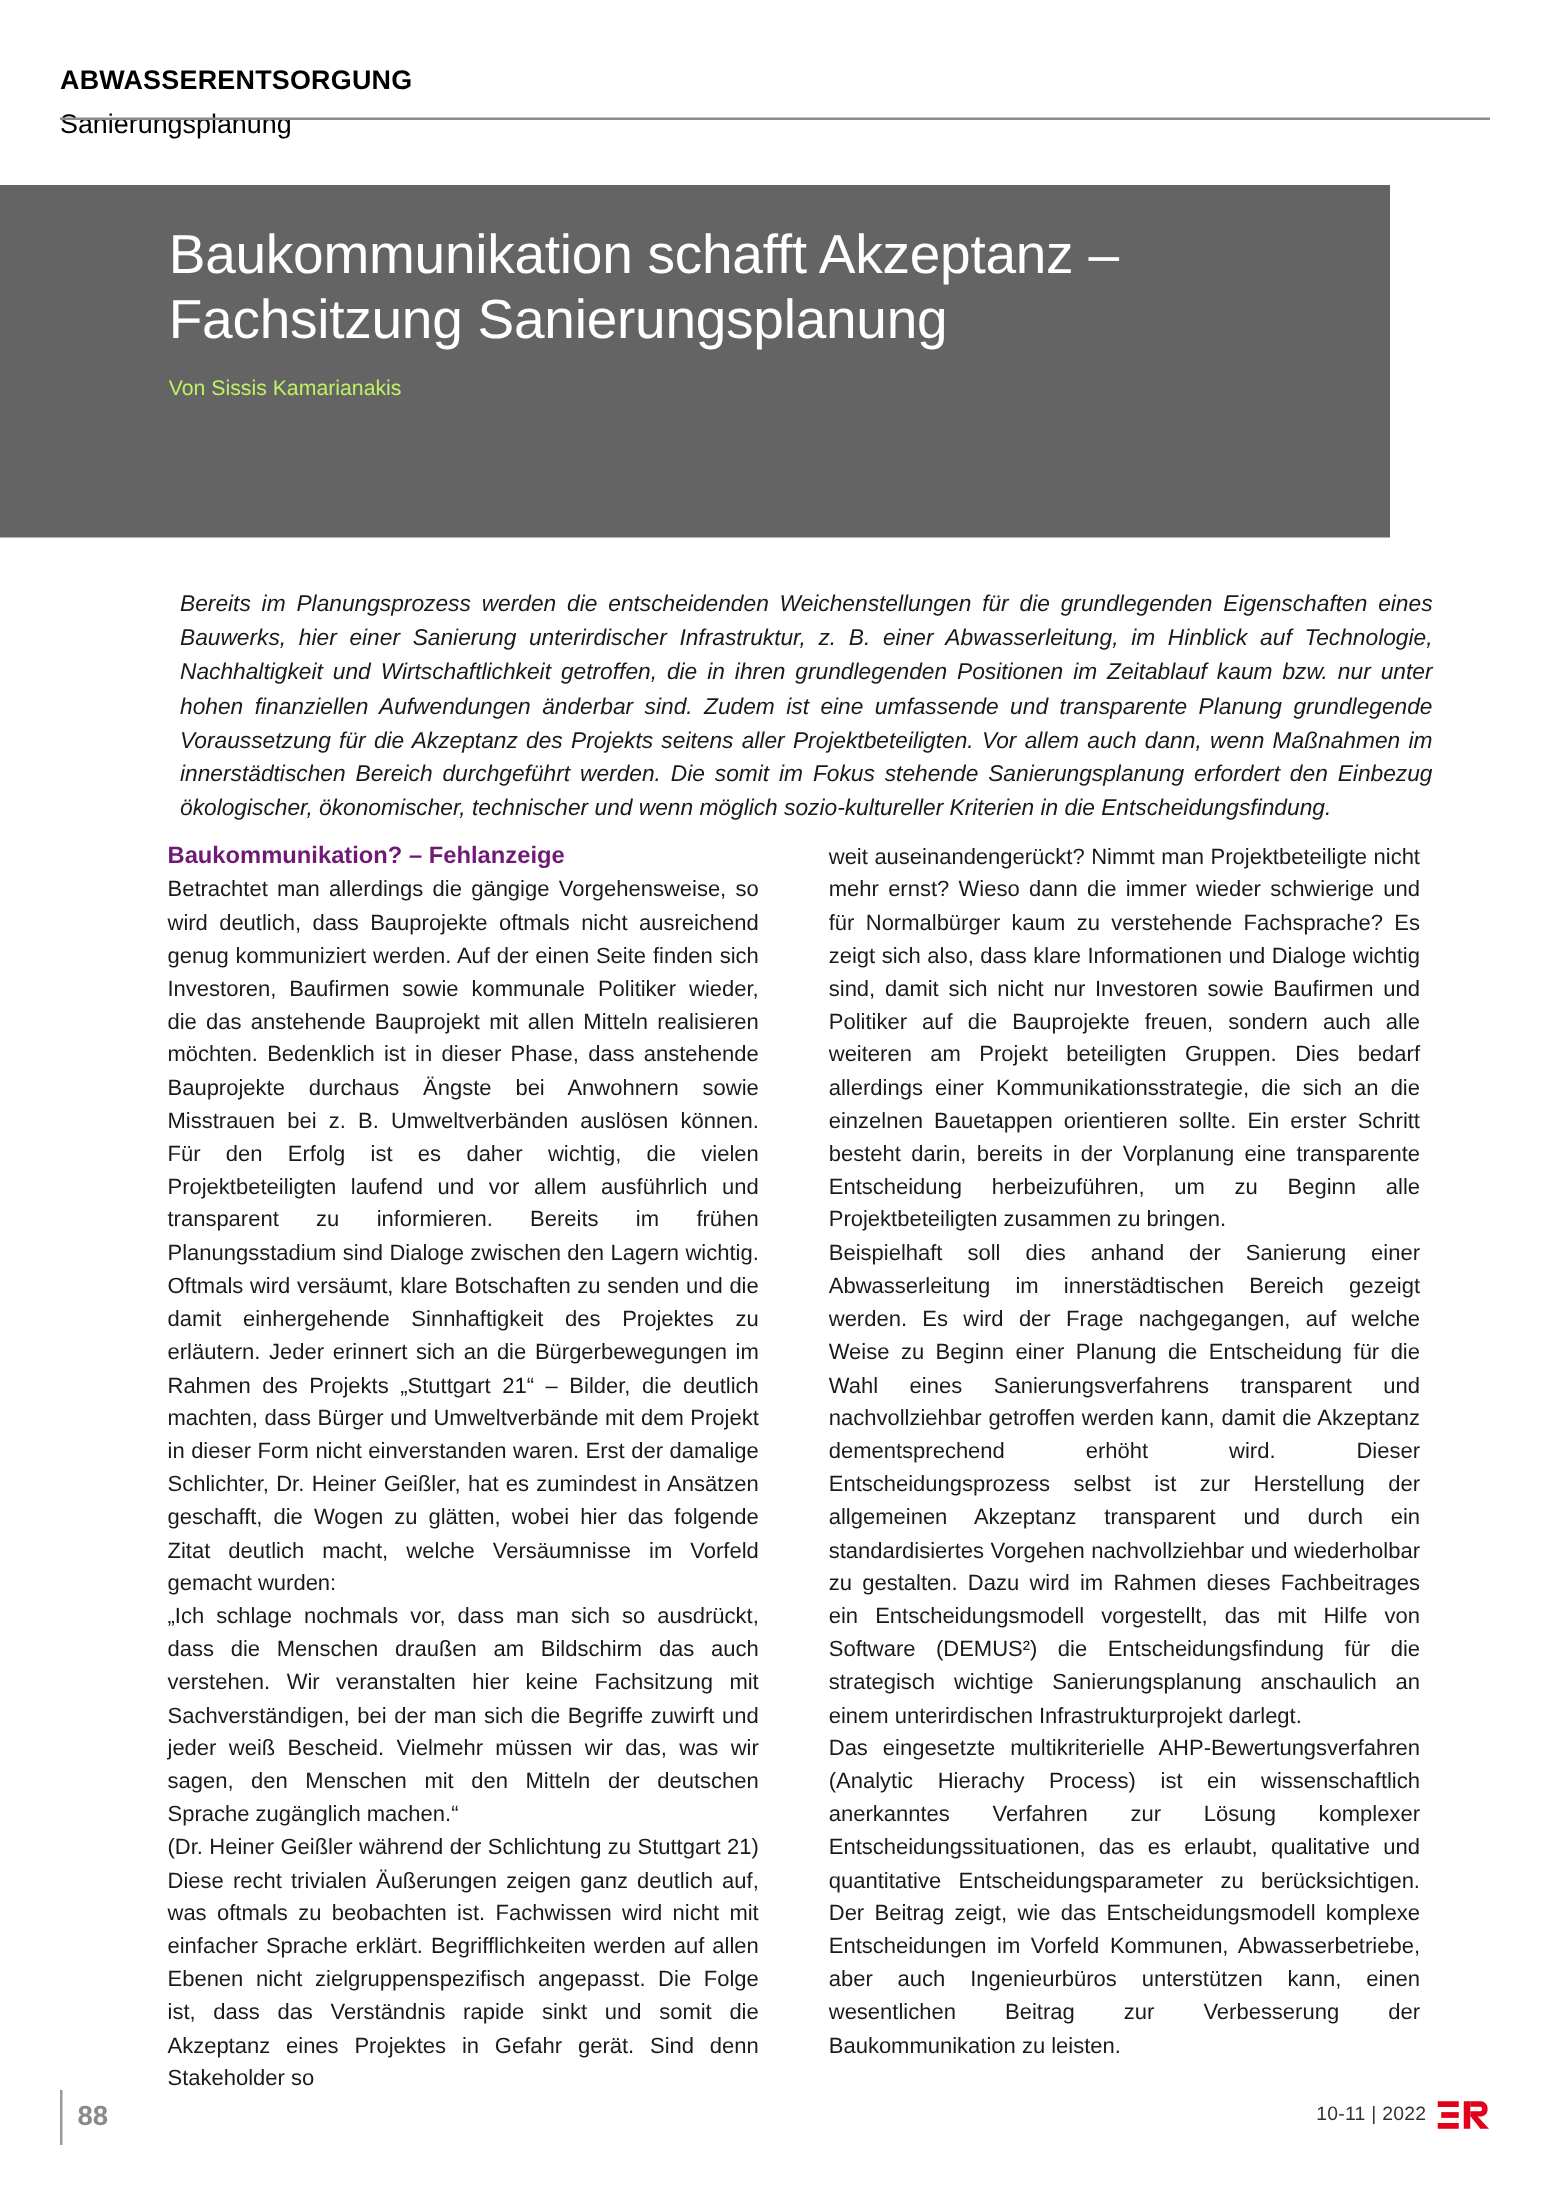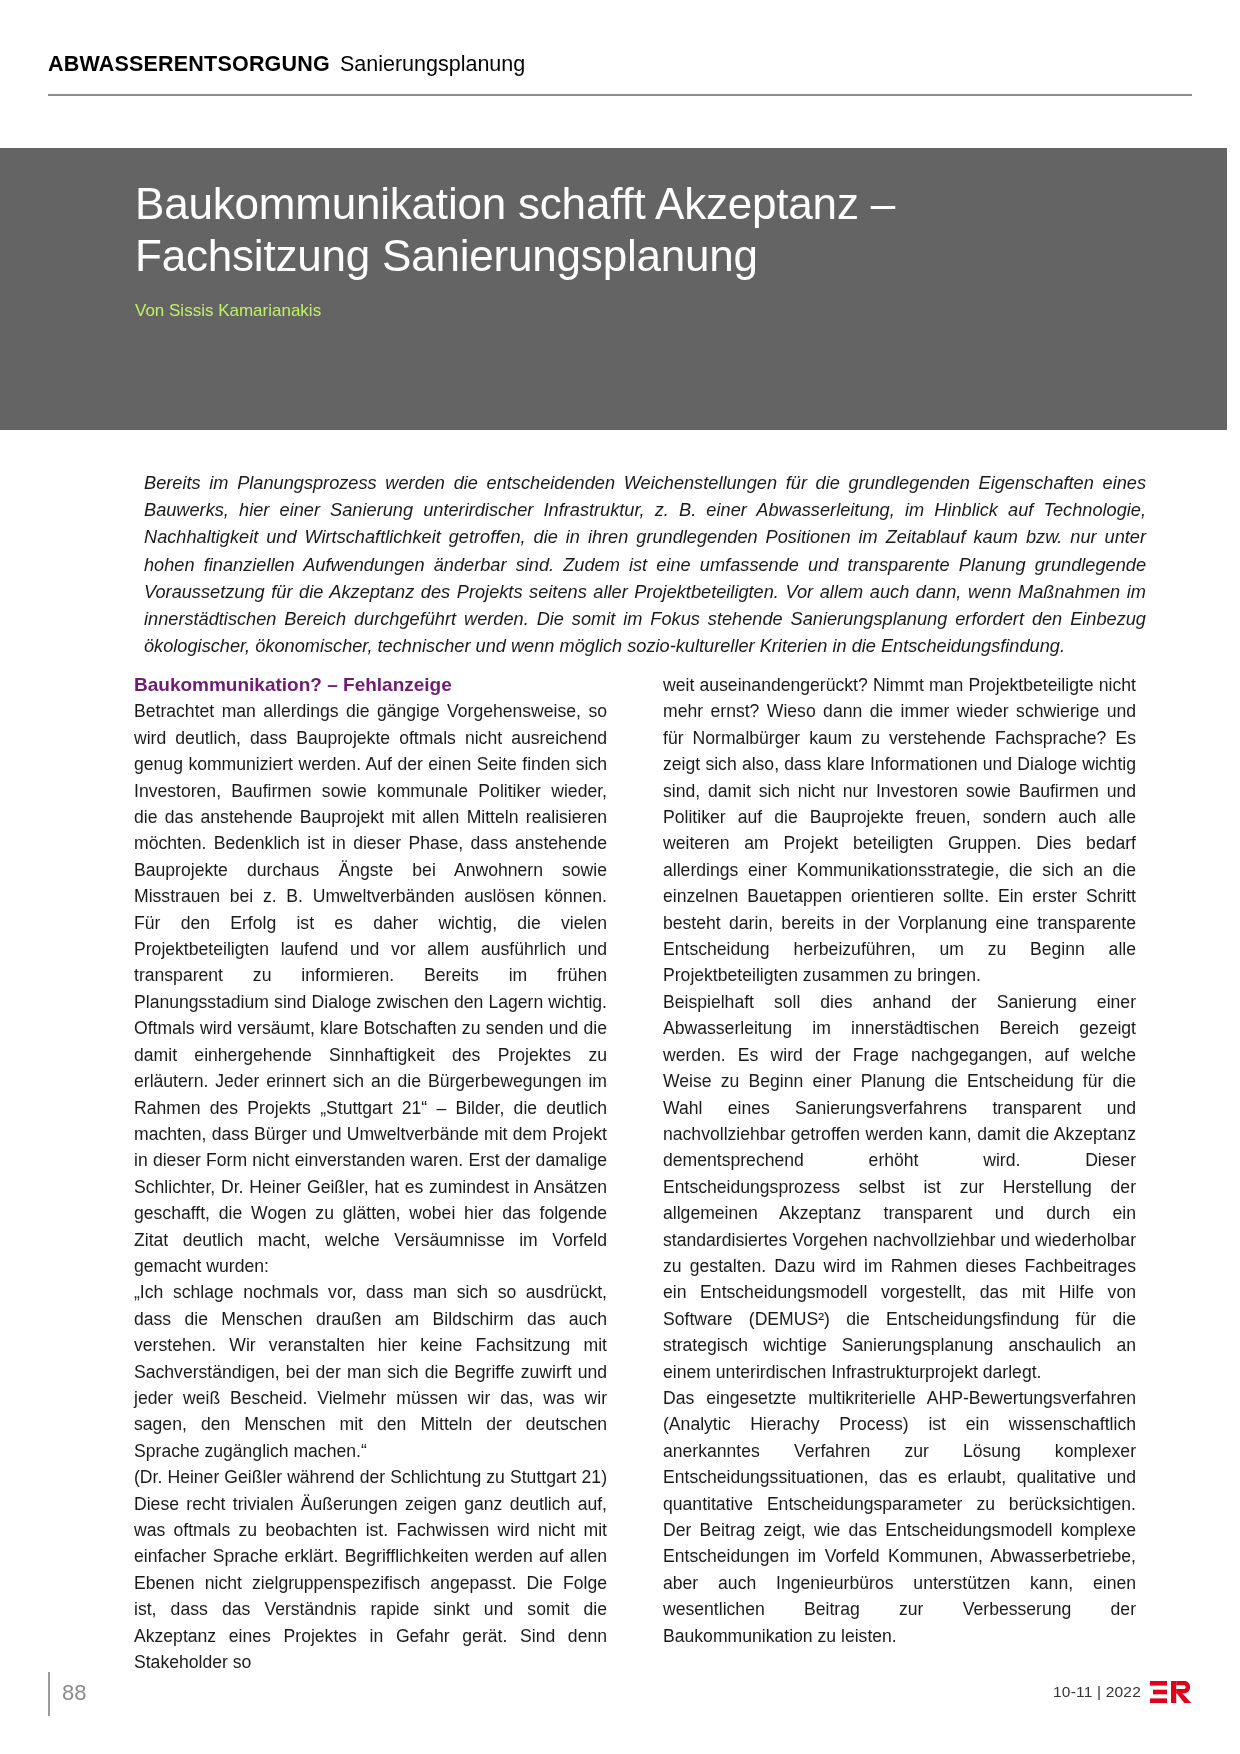--- a/index.html
+++ b/index.html
@@ -26,20 +26,21 @@
 
   
   .running-head {
     position: absolute;
     left: 48px;
     top: 52px;
     width: 1144px;
     display: flex;
     align-items: baseline;
     gap: 10px;
+    flex-direction: column;
   }
   .rh-section {
     font-size: 21.5px;
     font-weight: bold;
     letter-spacing: 0.2px;
     color: #000000;
     white-space: nowrap;
   }
   .rh-subsection {
     font-size: 21.5px;
@@ -54,21 +55,21 @@
     width: 1144px;
     height: 2px;
     background: #8c8c8c;
   }
 
   
   .title-banner {
     position: absolute;
     left: 0;
     top: 148px;
-    width: 1227px;
+    width: 1112px;
     height: 282px;
     background: #646464;
     box-sizing: border-box;
   }
   .title-inner {
     position: absolute;
     left: 135px;
     top: 30px;
     width: 960px;
   }
@@ -153,20 +154,21 @@
   .folio-rule {
     width: 2px;
     background: #9a9a9a;
     margin-right: 12px;
   }
   .folio {
     font-size: 22px;
     line-height: 30px;
     color: #8a8a8a;
     padding-top: 6px;
+    font-weight: bold;
   }
   .issue-wrap {
     position: absolute;
     right: 0;
     top: 8px;
     display: flex;
     align-items: center;
     gap: 9px;
   }
   .issue-text {

